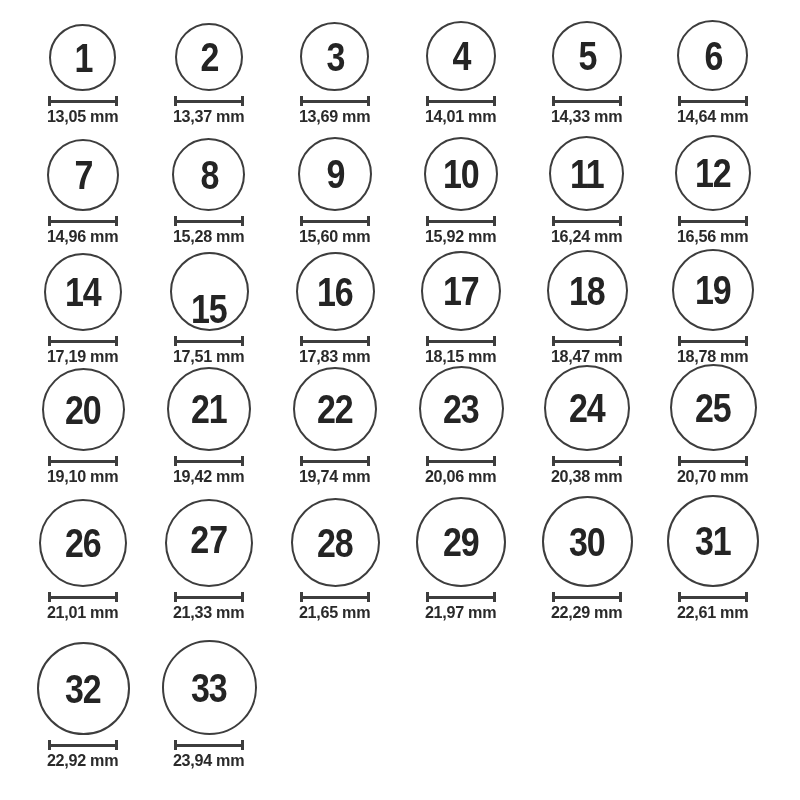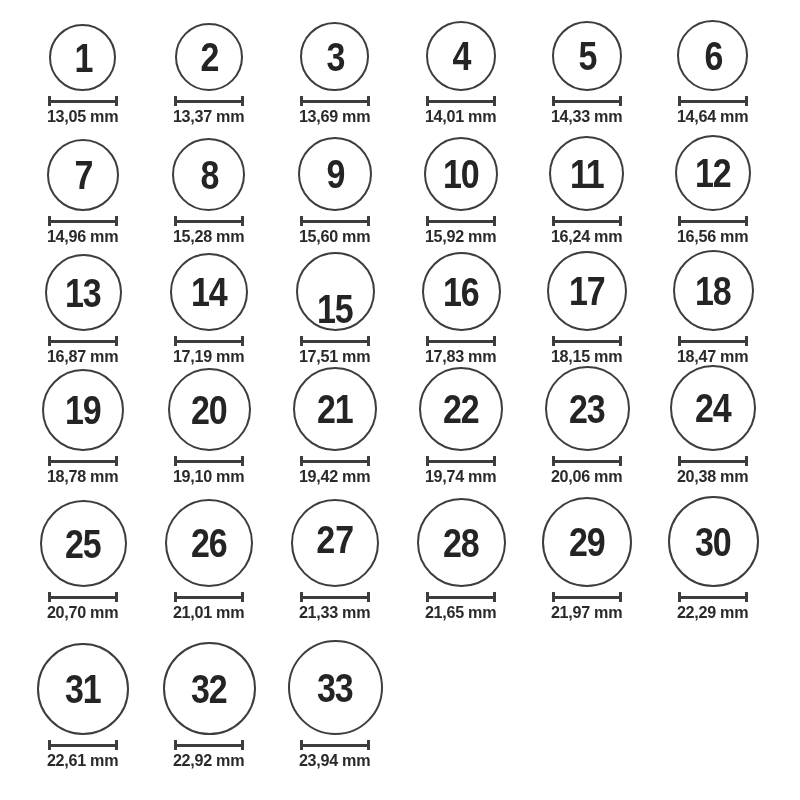--- a/index.html
+++ b/index.html
@@ -188,29 +188,20 @@
   <div class="cell">
     <div class="circle" style="width: 76px; height: 76px;">
       <span class="num">12</span>
     </div>
     <div class="measure">
       <span class="mid"></span>
     </div>
     <div class="label">16,56 mm</div>
   </div>
 
-  <div class="cell">
-    <div class="circle" style="width: 77px; height: 77px;">
-      <span class="num">13</span>
-    </div>
-    <div class="measure">
-      <span class="mid"></span>
-    </div>
-    <div class="label">16,87 mm</div>
-  </div>
 
   <div class="cell">
     <div class="circle" style="width: 78px; height: 78px;">
       <span class="num">14</span>
     </div>
     <div class="measure">
       <span class="mid"></span>
     </div>
     <div class="label">17,19 mm</div>
   </div>

